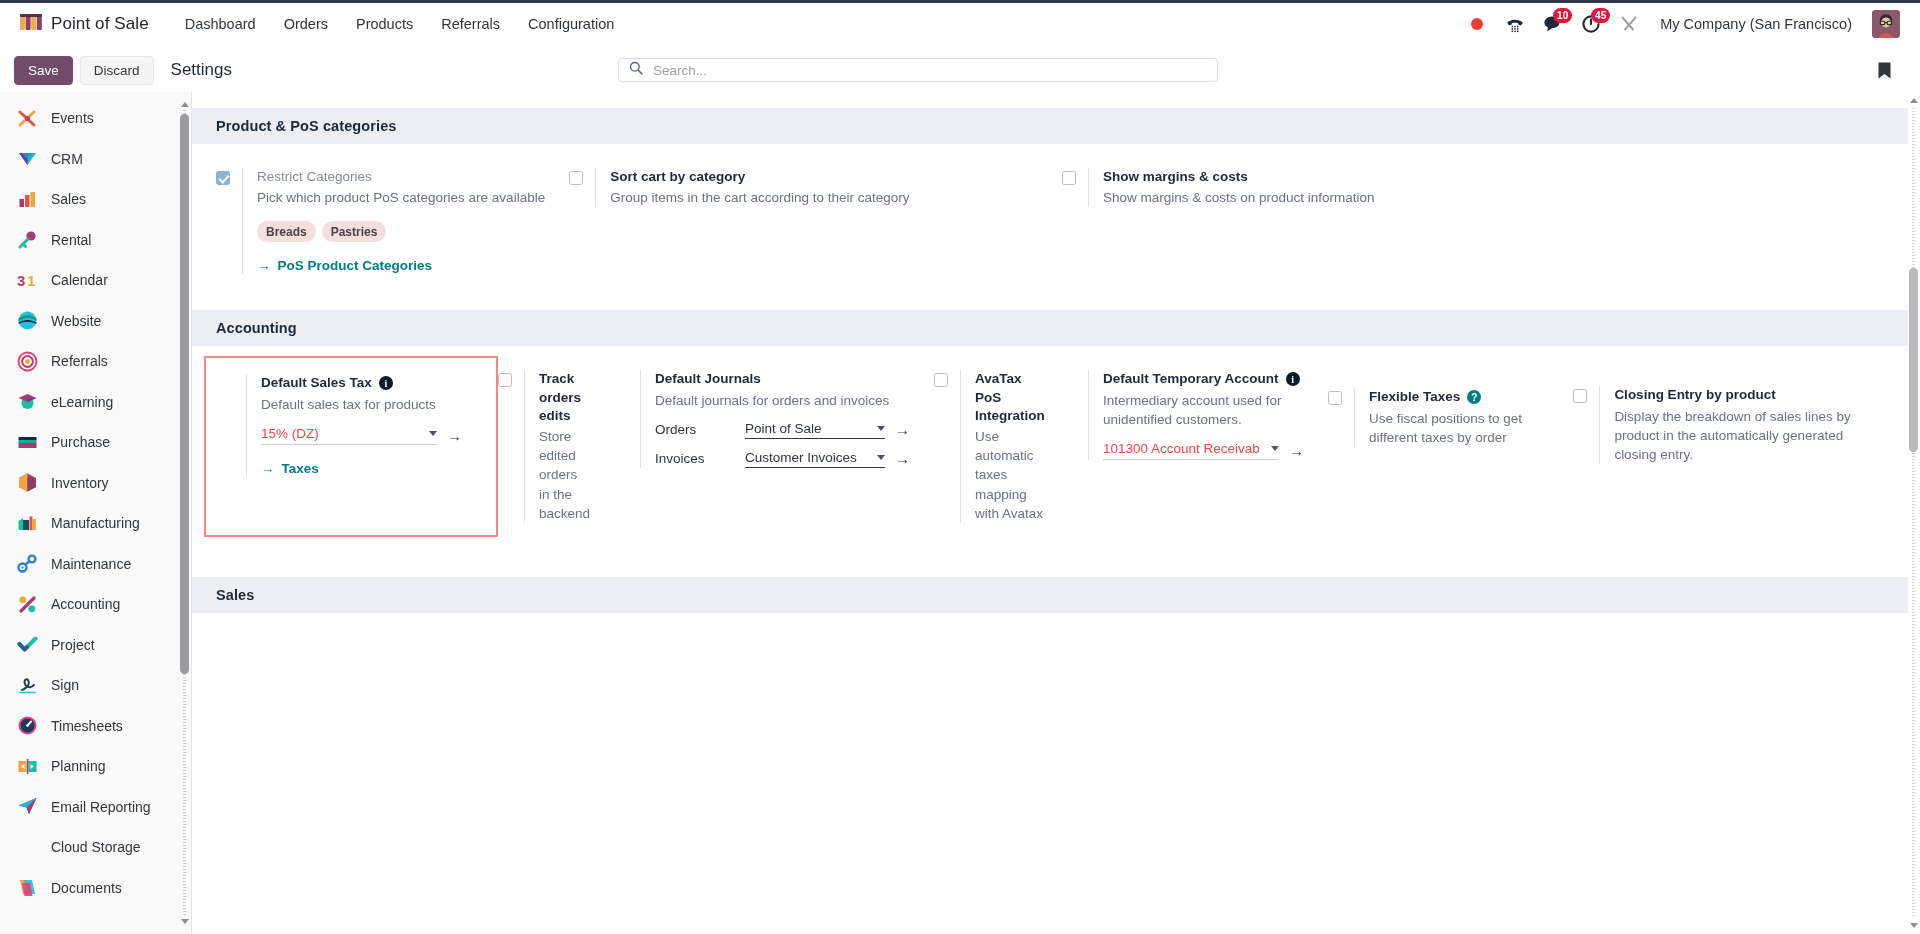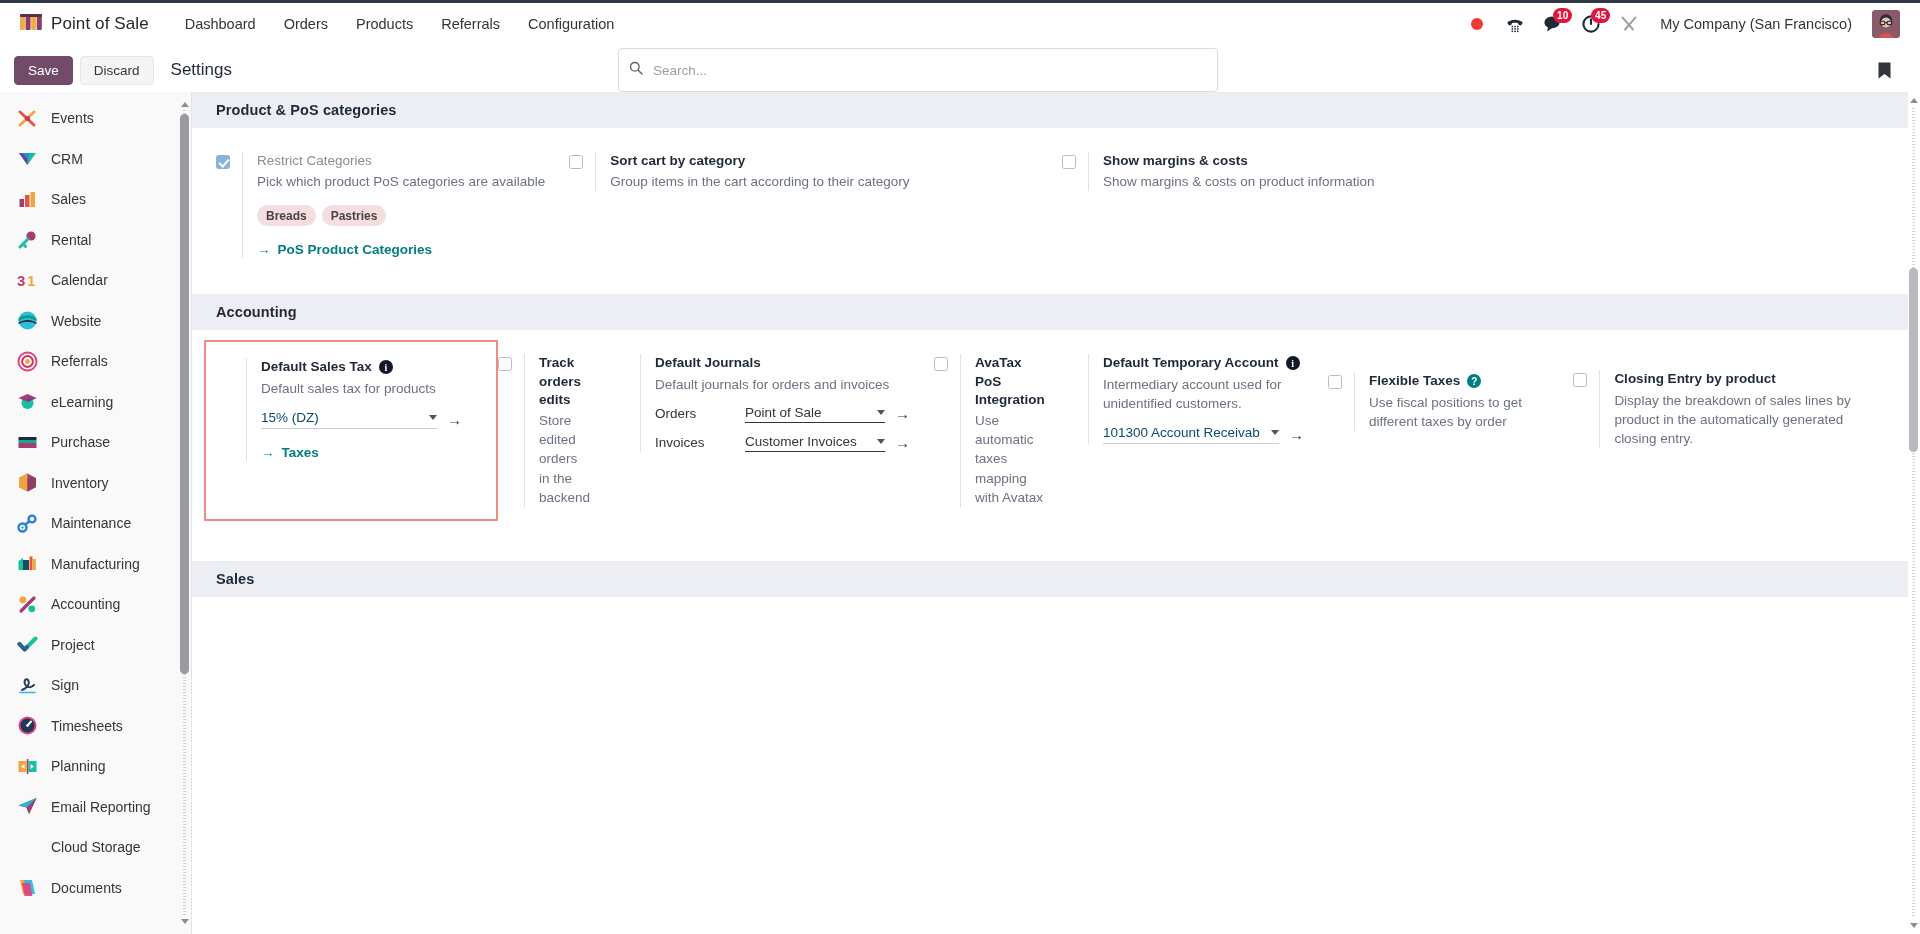--- a/index.html
+++ b/index.html
@@ -131,21 +131,21 @@
     margin-left: 17px;
     white-space: nowrap;
   }
   .search-wrap {
     margin-left: 386px;
     width: 600px;
     display: flex;
     align-items: center;
     border: 1px solid #dcdcde;
     border-radius: 4px;
-    height: 44px;
+    height: 24px;
     padding: 0 10px;
     background: #fff;
   }
   .search-wrap svg { flex: 0 0 auto; margin-right: 8px; }
   .search-input {
     border: none; outline: none;
     font-size: 13.5px;
     color: #31363c;
     width: 100%;
     font-family: "Liberation Sans", sans-serif;
@@ -221,21 +221,21 @@
 
   
   #content {
     flex: 1 1 auto;
     position: relative;
     overflow: hidden;
     background: #ffffff;
   }
   #content-inner {
     position: absolute;
-    left: 0; right: 12px; top: 0;
+    left: 0; right: 12px; top: 16px;
     padding-bottom: 40px;
   }
   .sec-header {
     background: #eceef3;
     padding: 10px 0 10px 24px;
     font-size: 14.5px;
     font-weight: 700;
     color: #1f2937;
     letter-spacing: .1px;
   }
@@ -333,21 +333,21 @@
   .selbox {
     position: relative;
     width: 176px;
     border-bottom: 1px solid #c9ccd1;
     display: flex; align-items: center;
     padding-bottom: 3px;
     cursor: pointer;
   }
   .selbox .val {
     font-size: 13.5px;
-    color: #0c4a6e;
+    color: #ef4444;
     white-space: nowrap;
     overflow: hidden;
     flex: 1 1 auto;
   }
   .caret {
     width: 0; height: 0;
     border-left: 4.5px solid transparent;
     border-right: 4.5px solid transparent;
     border-top: 5px solid #4b5563;
     margin-left: 6px;
@@ -646,39 +646,39 @@
             <path d="M10.5 1.5 L2 6 V15 L10.5 19.5 Z" fill="#f0a63c"></path>
             <path d="M10.5 6 L19 6 V15 L10.5 19.5 Z" fill="#8e3d63"></path>
           </svg>
         </span>
         <span>Inventory</span>
       </div>
 
       <div class="side-item">
         <span class="side-icon">
           <svg width="21" height="21" viewBox="0 0 21 21">
+            <path d="M1.5 8 L6 5 V17 H1.5 Z" fill="#12c2a0"></path>
+            <rect x="6" y="7" width="6" height="10" fill="#1b4e5a"></rect>
+            <rect x="12.5" y="3.5" width="3" height="13.5" fill="#e8543f"></rect>
+            <rect x="15.8" y="6" width="3" height="11" fill="#f0a63c"></rect>
+          </svg>
+        </span>
+        <span>Manufacturing</span>
+      </div>
+
+      <div class="side-item">
+        <span class="side-icon">
+          <svg width="21" height="21" viewBox="0 0 21 21">
             <circle cx="5.5" cy="14.5" r="4" fill="none" stroke="#2c7fd4" stroke-width="2.4"></circle>
             <circle cx="15" cy="6" r="3.4" fill="none" stroke="#2c7fd4" stroke-width="2.4"></circle>
             <path d="M7.8 12 L12.6 8" stroke="#2c7fd4" stroke-width="2.4"></path>
             <circle cx="5.5" cy="14.5" r="1.2" fill="#12c2a0"></circle>
           </svg>
         </span>
         <span>Maintenance</span>
-      </div>
-
-      <div class="side-item">
-        <span class="side-icon">
-          <svg width="21" height="21" viewBox="0 0 21 21">
-            <path d="M1.5 8 L6 5 V17 H1.5 Z" fill="#12c2a0"></path>
-            <rect x="6" y="7" width="6" height="10" fill="#1b4e5a"></rect>
-            <rect x="12.5" y="3.5" width="3" height="13.5" fill="#e8543f"></rect>
-            <rect x="15.8" y="6" width="3" height="11" fill="#f0a63c"></rect>
-          </svg>
-        </span>
-        <span>Manufacturing</span>
       </div>
 
       <div class="side-item">
         <span class="side-icon">
           <svg width="21" height="21" viewBox="0 0 21 21">
             <path d="M4 17 L17 4" stroke="#a63d6e" stroke-width="3.2" stroke-linecap="round"></path>
             <circle cx="5.8" cy="5.8" r="3.4" fill="#f0a63c"></circle>
             <circle cx="14.8" cy="14.8" r="3.4" fill="#12c2a0"></circle>
           </svg>
         </span>

